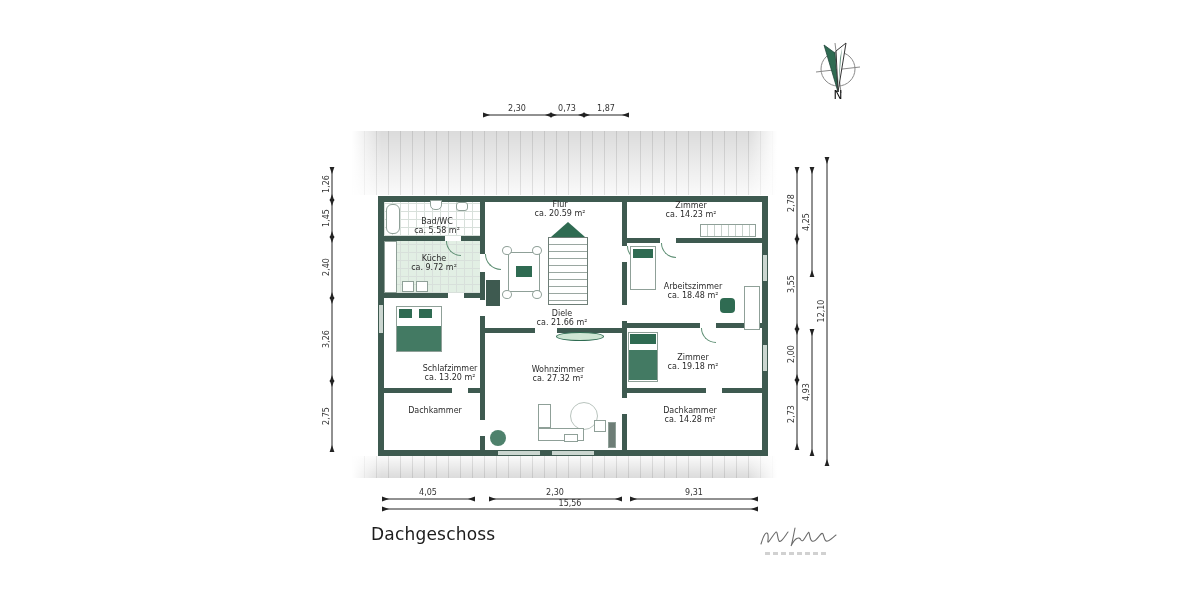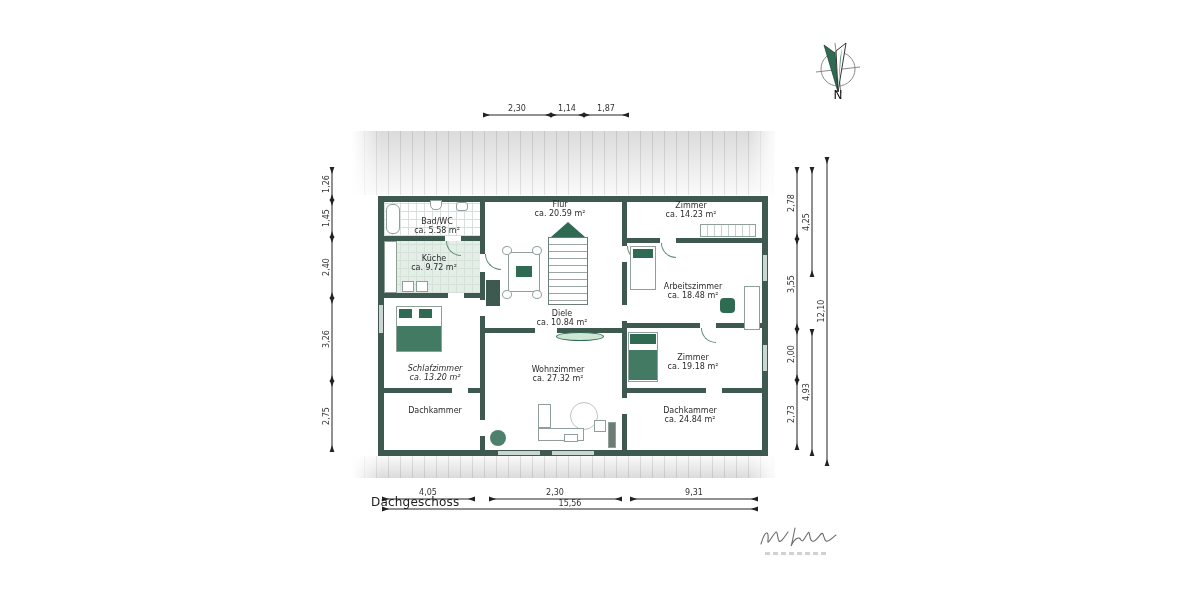--- a/index.html
+++ b/index.html
@@ -32,21 +32,21 @@
   .chair{position:absolute;width:10px;height:9px;border:1px solid #8FA098;border-radius:50%;background:#fff;box-sizing:border-box;}
   .stairs{position:absolute;border:1px solid #6d7d76;box-sizing:border-box;
       background:repeating-linear-gradient(180deg,#fff 0 6px,#9aa7a1 6px 7px);}
   .tri-up{position:absolute;width:0;height:0;border-left:17px solid transparent;
       border-right:17px solid transparent;border-bottom:15px solid #2F6B52;}
   
   .rlabel{position:absolute;transform:translate(-50%,-50%);text-align:center;color:#2b2b2b;
       font-size:8px;line-height:9px;white-space:nowrap;}
   .dimtxt{position:absolute;transform:translate(-50%,-50%);font-size:8px;color:#333;white-space:nowrap;}
   .dimtxt.v{transform:translate(-50%,-50%) rotate(-90deg);}
-  #title{position:absolute;left:371px;top:495px;font-size:12px;color:#1c1c1c;letter-spacing:.2px;}
+  #title{position:absolute;left:371px;top:524px;font-size:17px;color:#1c1c1c;letter-spacing:.2px;}
   #north-label{position:absolute;transform:translate(-50%,0);font-size:12px;color:#111;}
   .sigcap{position:absolute;height:3px;opacity:.45;
       background:repeating-linear-gradient(90deg,#999 0 5px,transparent 5px 8px);}
 </style>
 </head>
 <body>
 
 <div id="stage">
 
   <div class="abs roofband" style="left:352px;top:131px;width:425px;height:64px;"></div>
@@ -158,40 +158,40 @@
   <div class="rlabel" style="left:691px;top:210px;">
     <div>Zimmer</div>
     <div>ca. 14.23 m²</div>
   </div>
   <div class="rlabel" style="left:693px;top:291px;">
     <div>Arbeitszimmer</div>
     <div>ca. 18.48 m²</div>
   </div>
   <div class="rlabel" style="left:562px;top:318px;">
     <div>Diele</div>
-    <div>ca. 10.84 m²</div>
+    <div>ca. 21.66 m²</div>
   </div>
   <div class="rlabel" style="left:693px;top:362px;">
     <div>Zimmer</div>
     <div>ca. 19.18 m²</div>
   </div>
-  <div class="rlabel" style="left:435px;top:373px;font-style:italic;">
+  <div class="rlabel" style="left:450px;top:373px;">
     <div>Schlafzimmer</div>
     <div>ca. 13.20 m²</div>
   </div>
   <div class="rlabel" style="left:558px;top:374px;">
     <div>Wohnzimmer</div>
     <div>ca. 27.32 m²</div>
   </div>
   <div class="rlabel" style="left:435px;top:410px;">
     <div>Dachkammer</div>
   </div>
   <div class="rlabel" style="left:690px;top:415px;">
     <div>Dachkammer</div>
-    <div>ca. 24.84 m²</div>
+    <div>ca. 14.28 m²</div>
   </div>
 
   <svg class="abs" style="left:0;top:0;" width="1200" height="600">
     <defs>
       <marker id="a1" markerWidth="8" markerHeight="8" refX="6" refY="3" orient="auto">
         <path d="M0,3 L7,0.6 L7,5.4 Z" fill="#222"></path>
       </marker>
       <marker id="a2" markerWidth="8" markerHeight="8" refX="1" refY="3" orient="auto">
         <path d="M7,3 L0,0.6 L0,5.4 Z" fill="#222"></path>
       </marker>
@@ -213,21 +213,21 @@
       <line x1="797" y1="239" x2="797" y2="329" marker-start="url(#a2)" marker-end="url(#a1)"></line>
       <line x1="797" y1="329" x2="797" y2="380" marker-start="url(#a2)" marker-end="url(#a1)"></line>
       <line x1="797" y1="380" x2="797" y2="449" marker-start="url(#a2)" marker-end="url(#a1)"></line>
       <line x1="812" y1="168" x2="812" y2="276" marker-start="url(#a2)" marker-end="url(#a1)"></line>
       <line x1="812" y1="330" x2="812" y2="455" marker-start="url(#a2)" marker-end="url(#a1)"></line>
       <line x1="827" y1="158" x2="827" y2="465" marker-start="url(#a2)" marker-end="url(#a1)"></line>
     </g>
   </svg>
 
   <div class="dimtxt" style="left:517px;top:108px;">2,30</div>
-  <div class="dimtxt" style="left:567px;top:108px;">1,14</div>
+  <div class="dimtxt" style="left:567px;top:108px;">0,73</div>
   <div class="dimtxt" style="left:606px;top:108px;">1,87</div>
   <div class="dimtxt" style="left:428px;top:492px;">4,05</div>
   <div class="dimtxt" style="left:555px;top:492px;">2,30</div>
   <div class="dimtxt" style="left:694px;top:492px;">9,31</div>
   <div class="dimtxt" style="left:570px;top:503px;">15,56</div>
   <div class="dimtxt v" style="left:326px;top:184px;">1,26</div>
   <div class="dimtxt v" style="left:326px;top:218px;">1,45</div>
   <div class="dimtxt v" style="left:326px;top:267px;">2,40</div>
   <div class="dimtxt v" style="left:326px;top:339px;">3,26</div>
   <div class="dimtxt v" style="left:326px;top:416px;">2,75</div>

